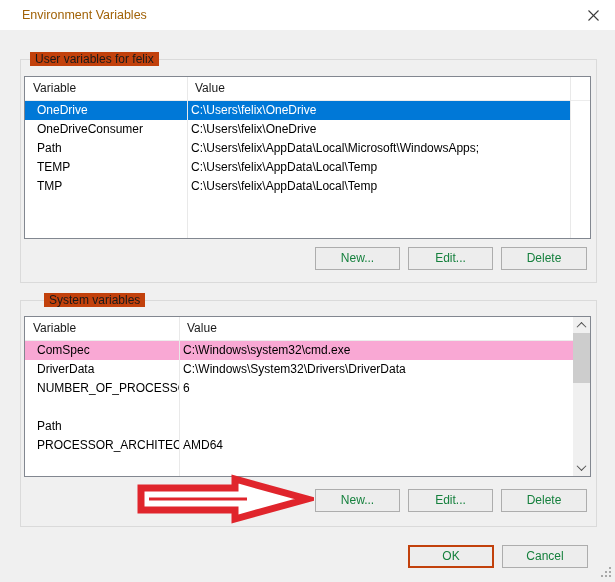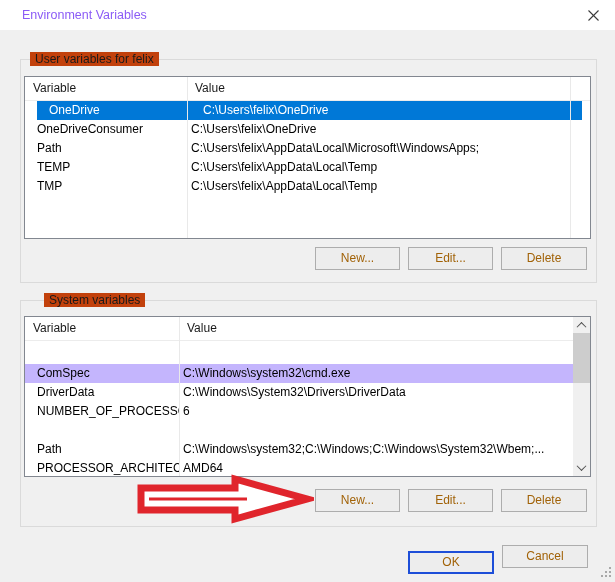--- a/index.html
+++ b/index.html
@@ -1,58 +1,58 @@
 <!DOCTYPE html>
 <html><head>
 <meta charset="utf-8">
 <style>
   html,body{margin:0;padding:0;}
   body{width:615px;height:582px;font-family:"Liberation Sans",sans-serif;-webkit-font-smoothing:antialiased;}
   .dialog{position:absolute;top:0;left:0;width:615px;height:582px;background:#f0f0f0;overflow:hidden;}
 
   
   .titlebar{position:absolute;top:0;left:0;width:615px;height:30px;background:#ffffff;}
-  .title-text{position:absolute;left:22px;top:0;height:28px;line-height:30px;font-size:12.5px;color:#8b5cf6;}
+  .title-text{position:absolute;left:22px;top:0;height:28px;line-height:30px;font-size:12.5px;color:#a16207;}
   .close-btn{position:absolute;right:8px;top:3px;width:28px;height:24px;display:flex;align-items:center;justify-content:center;cursor:pointer;}
 
   
   .groupbox{position:absolute;border:1px solid #dadada;background:transparent;}
   .group-label{position:absolute;font-size:12px;color:#1a1a1a;background:#c2410c;padding:0 5px;line-height:14px;}
 
   
   .listview{position:absolute;background:#ffffff;border:1px solid #828790;box-sizing:border-box;font-size:12px;color:#000;}
   .lv-inner{position:relative;width:100%;height:100%;overflow:hidden;}
   .lv-header{display:flex;height:23px;line-height:23px;background:#fff;border-bottom:1px solid #ececec;}
   .lv-header .hcell{box-sizing:border-box;padding-left:8px;color:#1a1a1a;}
   .col-line{position:absolute;top:0;bottom:0;width:1px;background:#e9e9e9;}
   .row{display:flex;height:19px;line-height:19px;white-space:nowrap;}
   .row .cvar{box-sizing:border-box;padding-left:12px;overflow:hidden;flex:none;}
   .row .cval{box-sizing:border-box;padding-left:4px;overflow:hidden;flex:1;}
-  .row.selected{background:#0078d7;color:#fff;margin-left:12px;}
-  .row.hover{background:#c4b5fd;margin-top:23px;}
+  .row.selected{background:#0078d7;color:#fff;}
+  .row.hover{background:#f9a8d4;}
 
   
   .u-table .cvar,.u-table .hcell.hvar{width:162px;}
   .u-table .row.selected{width:545px;}
   
   .s-table .hcell.hvar,.s-table .cvar{width:154px;}
   .s-content{position:absolute;left:0;top:0;width:548px;height:100%;}
   .s-scroll{position:absolute;right:0;top:0;width:17px;height:100%;background:#f0f0f0;}
 
   
   .sb-btn{position:absolute;left:0;width:17px;height:17px;display:flex;align-items:center;justify-content:center;}
   .sb-up{top:0;} .sb-down{bottom:0;}
   .chev{width:6px;height:6px;border-style:solid;border-color:#505050;border-width:0;}
   .chev.up{border-left-width:1.4px;border-top-width:1.4px;transform:rotate(45deg) translate(1px,1px);}
   .chev.down{border-right-width:1.4px;border-bottom-width:1.4px;transform:rotate(45deg) translate(-1px,-1px);}
   .sb-thumb{position:absolute;left:0;top:16px;width:17px;height:50px;background:#cdcdcd;}
 
   
-  .btn{position:absolute;height:23px;box-sizing:border-box;background:#ededed;border:1px solid #adadad;font-size:12px;color:#a16207;text-align:center;line-height:21px;cursor:pointer;}
-  .btn.default{border:2px solid #1d4ed8;line-height:19px;margin-top:6px;}
+  .btn{position:absolute;height:23px;box-sizing:border-box;background:#ededed;border:1px solid #adadad;font-size:12px;color:#15803d;text-align:center;line-height:21px;cursor:pointer;}
+  .btn.default{border:2px solid #c2410c;line-height:19px;}
 
   
   .arrow-svg{position:absolute;left:134px;top:473px;pointer-events:none;}
 
   
   .grip{position:absolute;right:3px;bottom:4px;}
 </style>
 </head>
 <body>
 
@@ -126,21 +126,20 @@
           <div class="cval">C:\Windows\System32\Drivers\DriverData</div>
         </div>
         <div class="row">
           <div class="cvar">NUMBER_OF_PROCESSORS</div>
           <div class="cval">6</div>
         </div>
         <div class="row">
         </div>
         <div class="row">
           <div class="cvar">Path</div>
-          <div class="cval">C:\Windows\system32;C:\Windows;C:\Windows\System32\Wbem;...</div>
         </div>
         <div class="row">
           <div class="cvar">PROCESSOR_ARCHITECTURE</div>
           <div class="cval">AMD64</div>
         </div>
       </div>
       <div class="s-scroll">
         <div class="sb-btn sb-up">
             <div class="chev up"></div>
           </div>

